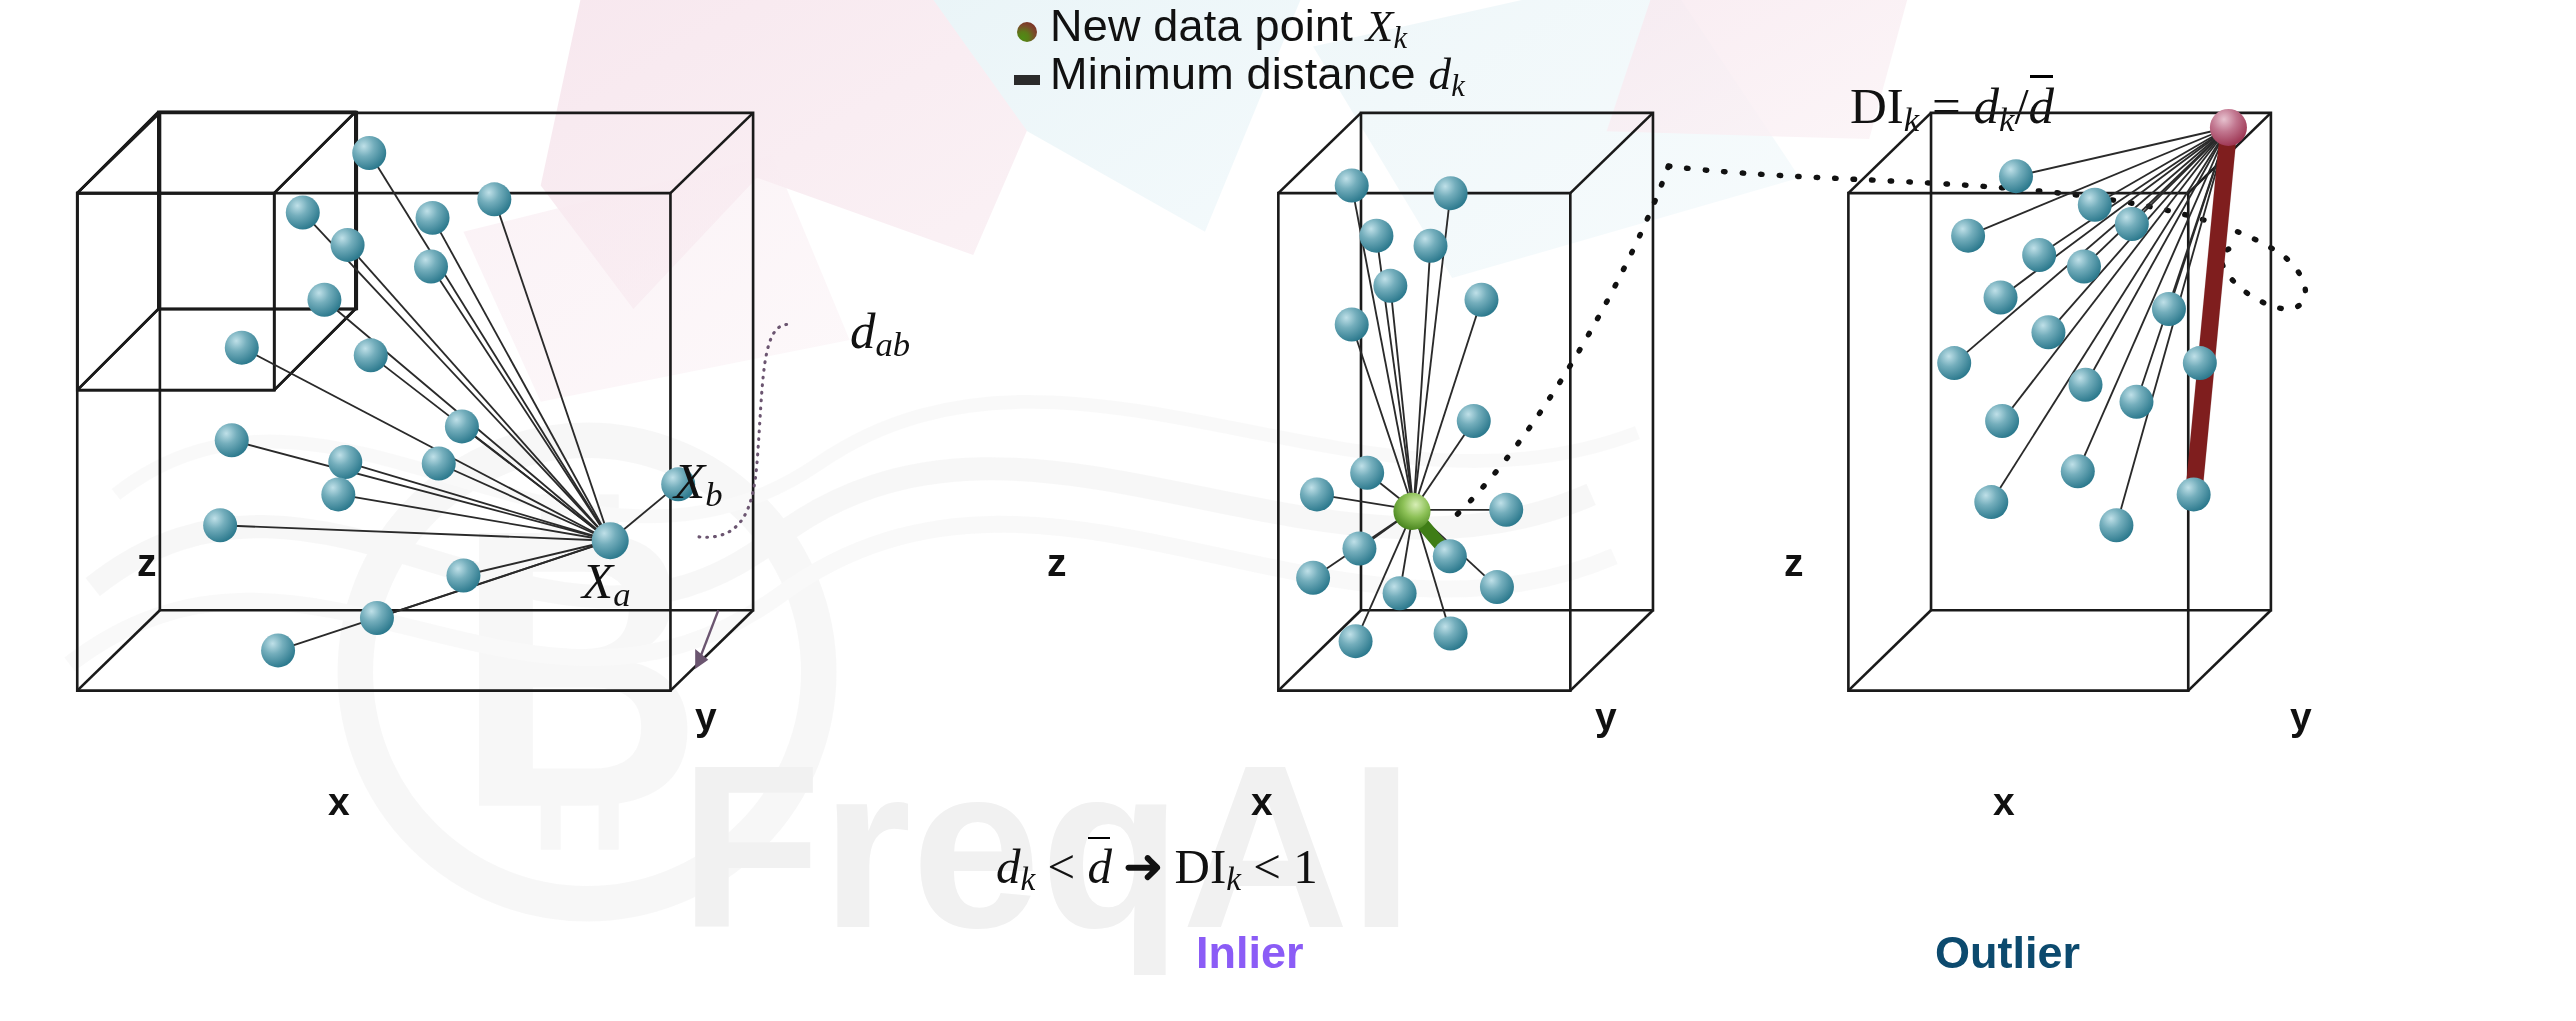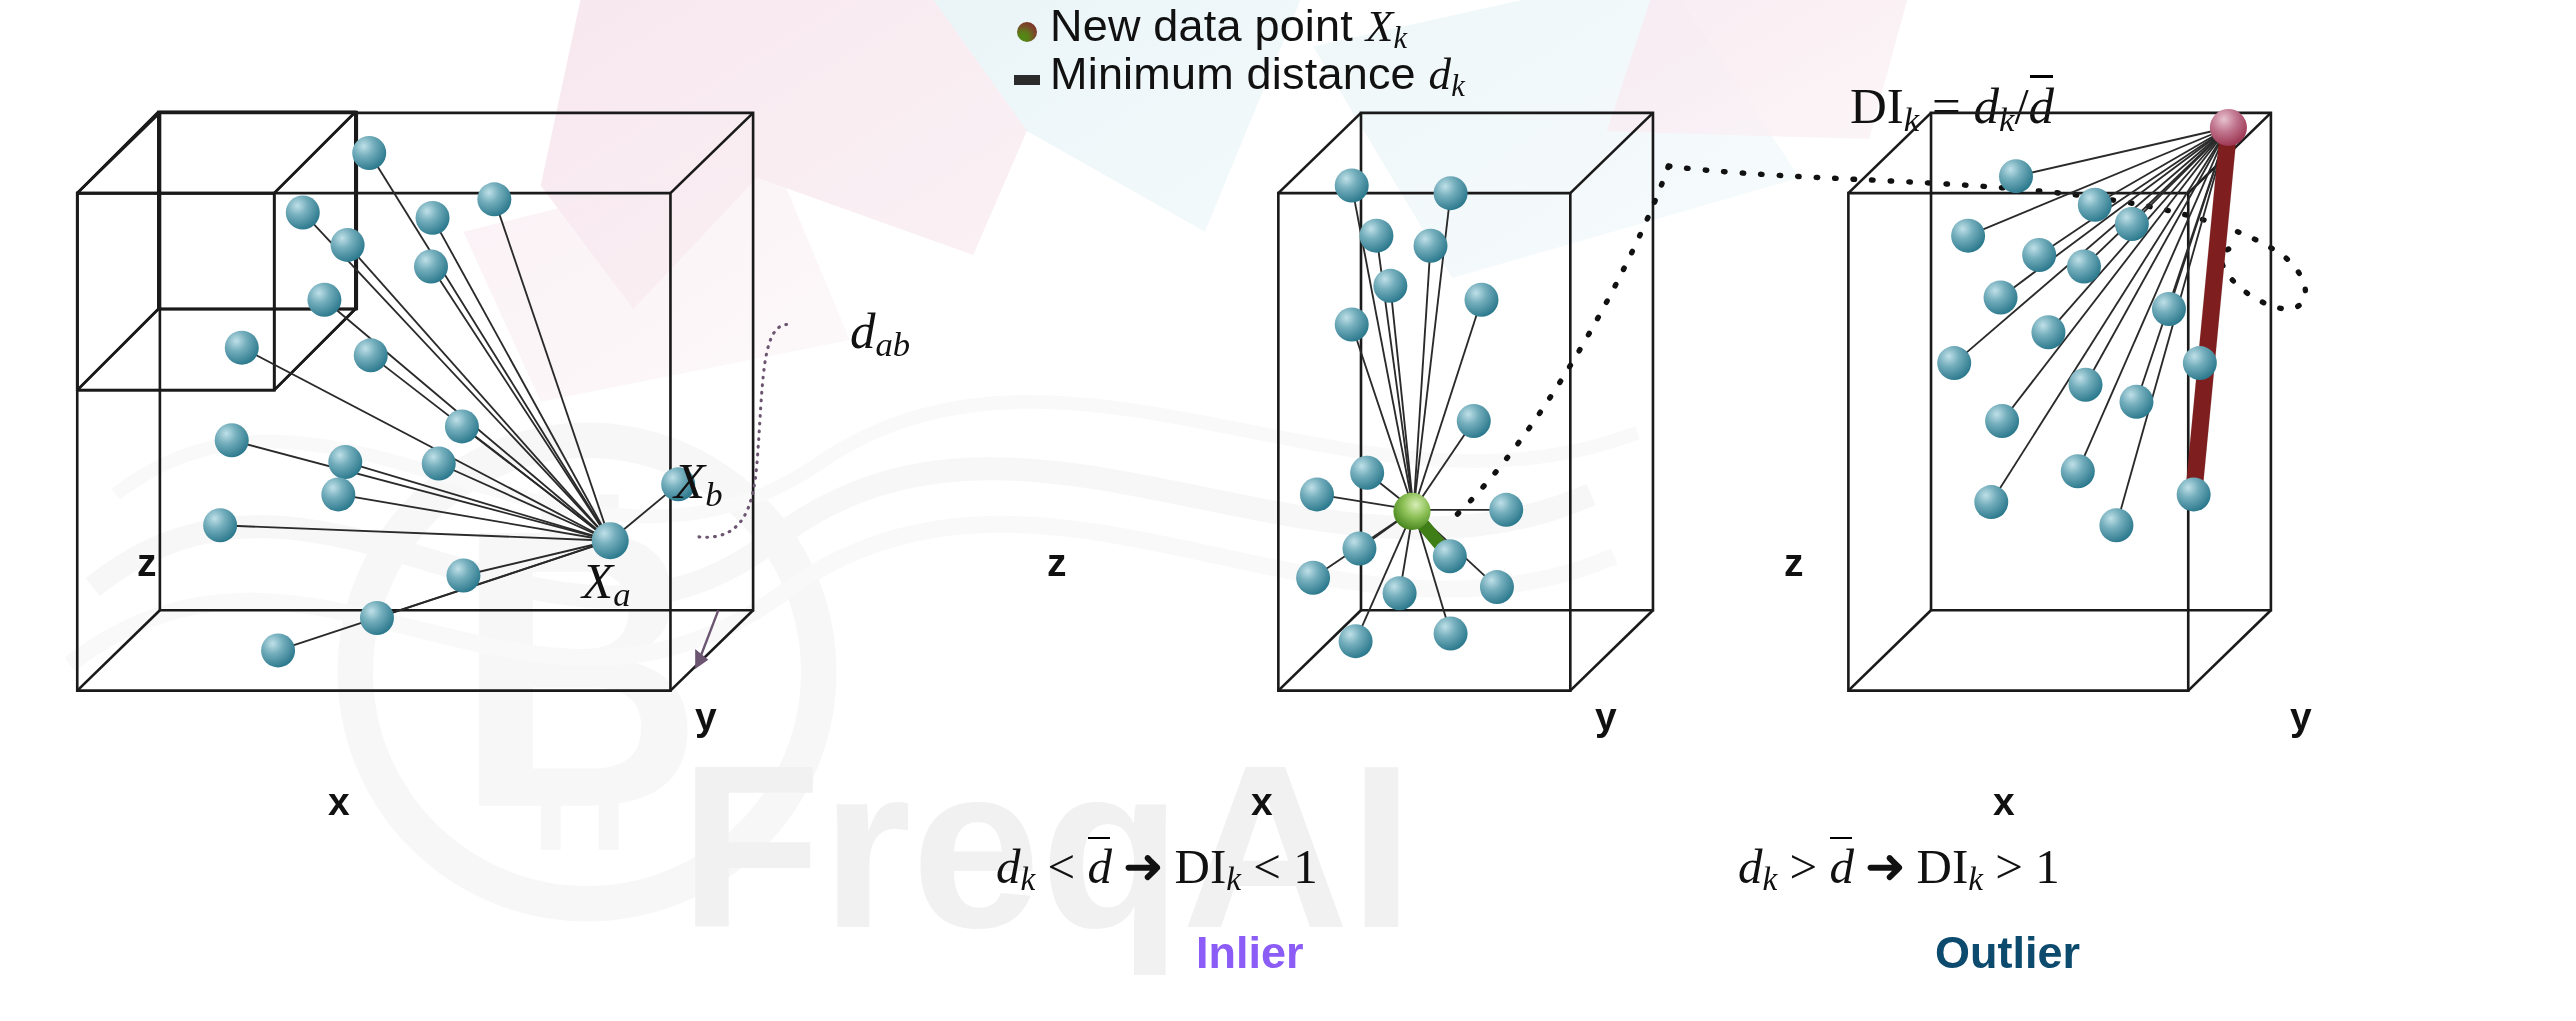--- a/index.html
+++ b/index.html
@@ -352,19 +352,16 @@
   </div>
   <div class="ptlabel" style="left:850px; top:290px; font-size:51px;margin-top:12px;">
     <span>d</span><span class="sub">ab</span>
   </div>
 
   <div class="formula" style="left:996px; top:838px; font-size:49px;">
     <span class="mi">d</span><span class="sub">k</span><span class="mu"> &lt; </span><span class="mi ovb">d</span><span style="font-family:'Liberation Sans',sans-serif;padding:0 10.8px;">➜</span><span class="mu">DI</span><span class="sub">k</span><span class="mu"> &lt; </span><span class="mu">1</span>
   </div>
   <div class="caption" style="left:1196px; top:927px; color:#8b5cf6;">Inlier</div>
 
-  <div class="formula" style="left:1738px; top:838px; font-size:49px;">
-    <span class="mi">d</span><span class="sub">k</span><span class="mu"> &gt; </span><span class="mi ovb">d</span><span style="font-family:'Liberation Sans',sans-serif;padding:0 10.8px;">➜</span><span class="mu">DI</span><span class="sub">k</span><span class="mu"> &gt; </span><span class="mu">1</span>
-  </div>
   <div class="caption" style="left:1935px; top:927px; color:#0c4a6e;">Outlier</div>
 
 </div>
 
 
 </body></html>

